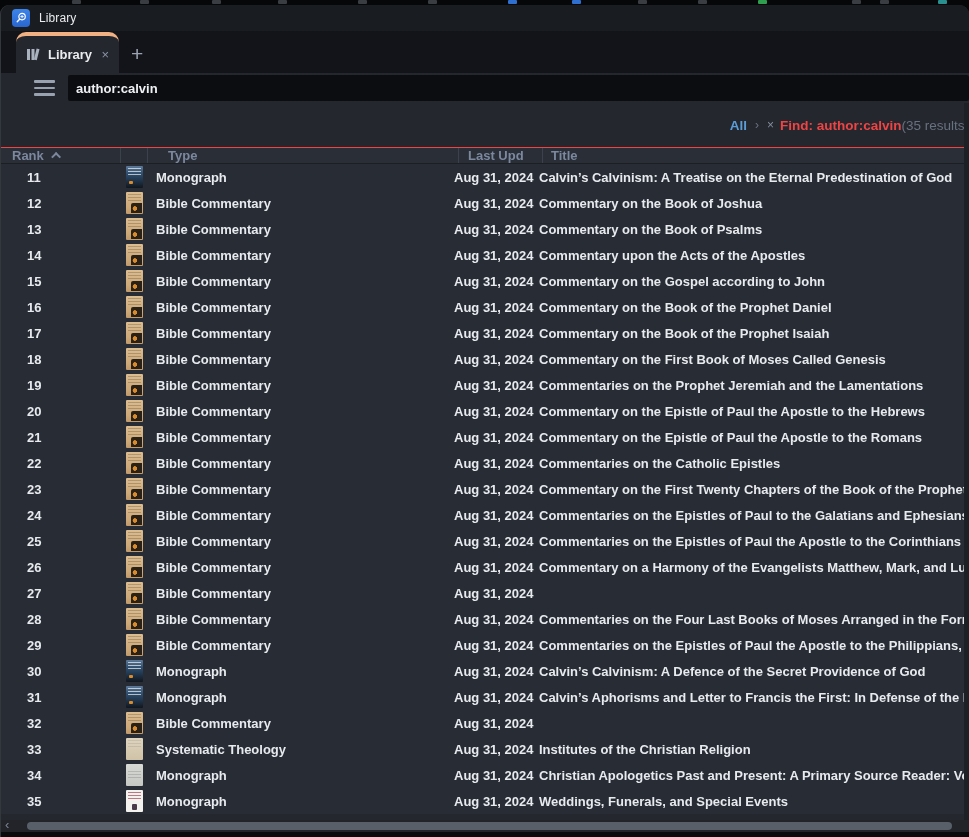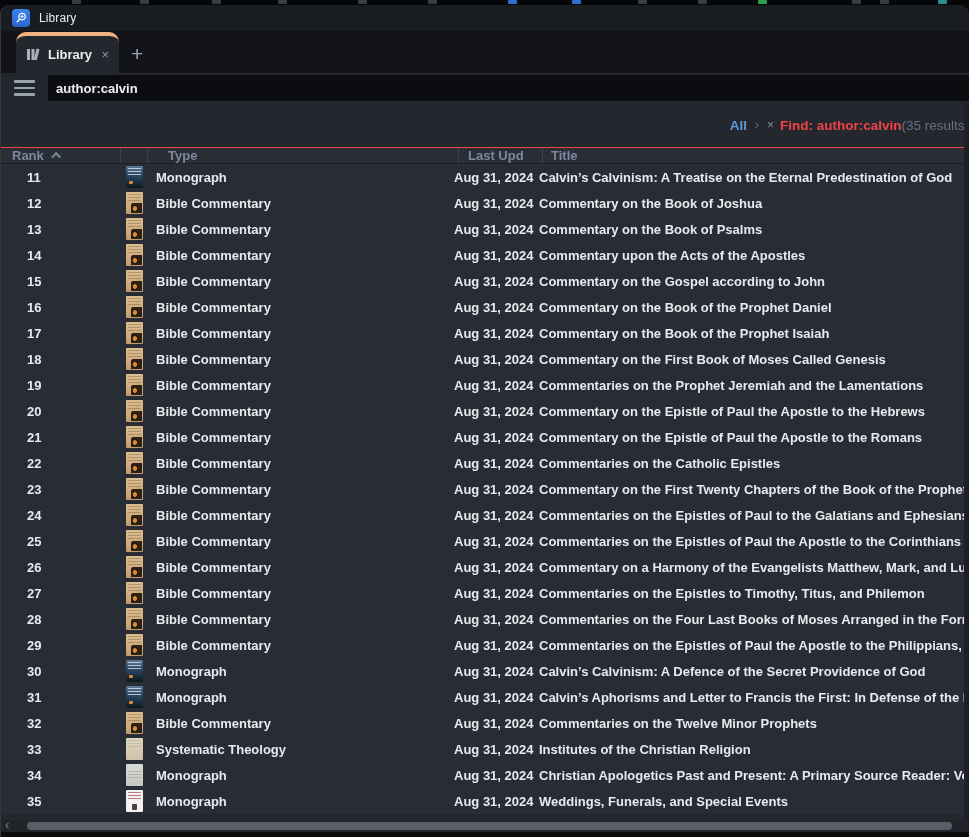--- a/index.html
+++ b/index.html
@@ -31,21 +31,21 @@
   .tab {
     margin-left:15px; width:103px; height:41px; background:#24272e;
     border-radius:10px 10px 0 0; border-top:4px solid #f2b183;
     display:flex; align-items:center; padding:0 8px 0 10px; gap:7px;
   }
   .tab-label { color:#e9ebee; font-size:13px; font-weight:700; flex:1; }
   .tab-close { color:#8a94a4; font-size:13px; font-weight:400; line-height:1; padding:2px; }
   .new-tab { color:#9aa3b1; font-size:21px; font-weight:300; line-height:1; margin:0 0 9px 12px; }
 
   
-  .search-row { height:30px; background:#24272e; display:flex; align-items:center; }
+  .search-row { height:30px; background:#24272e; display:flex; align-items:center;margin-left:20px; }
   .hamburger { width:21px; margin:0 13px 0 13px; display:flex; flex-direction:column; gap:4px; }
   .hamburger i { display:block; height:2.5px; background:#99a2b0; border-radius:1px; }
   .search-input {
     flex:1; height:26px; background:#0b0d11; border:none; outline:none;
     color:#eef0f3; font-size:13px; font-weight:700; font-family:"Liberation Sans",sans-serif;
     padding:0 8px; border-radius:2px;
   }
 
   
   .crumb-row { height:44px; background:#24272e; display:flex; align-items:center; padding-left:14px; font-size:13.5px;justify-content:flex-end; }
@@ -346,21 +346,20 @@
         <div class="cell-title">Commentary on a Harmony of the Evangelists Matthew, Mark, and Luke</div>
       </div>
 
       <div class="trow">
         <div class="cell-rank">27</div>
         <div class="cell-icon">
           <span class="cover commentary-tan"></span>
         </div>
         <div class="cell-type">Bible Commentary</div>
         <div class="cell-date">Aug 31, 2024</div>
-        <div class="cell-title">Commentaries on the Epistles to Timothy, Titus, and Philemon</div>
       </div>
 
       <div class="trow">
         <div class="cell-rank">28</div>
         <div class="cell-icon">
           <span class="cover commentary-tan"></span>
         </div>
         <div class="cell-type">Bible Commentary</div>
         <div class="cell-date">Aug 31, 2024</div>
         <div class="cell-title">Commentaries on the Four Last Books of Moses Arranged in the Form of a Harmony</div>
@@ -396,21 +395,20 @@
         <div class="cell-title">Calvin’s Aphorisms and Letter to Francis the First: In Defense of the Reformation</div>
       </div>
 
       <div class="trow">
         <div class="cell-rank">32</div>
         <div class="cell-icon">
           <span class="cover commentary-tan"></span>
         </div>
         <div class="cell-type">Bible Commentary</div>
         <div class="cell-date">Aug 31, 2024</div>
-        <div class="cell-title">Commentaries on the Twelve Minor Prophets</div>
       </div>
 
       <div class="trow">
         <div class="cell-rank">33</div>
         <div class="cell-icon">
           <span class="cover theology-cream"></span>
         </div>
         <div class="cell-type">Systematic Theology</div>
         <div class="cell-date">Aug 31, 2024</div>
         <div class="cell-title">Institutes of the Christian Religion</div>

